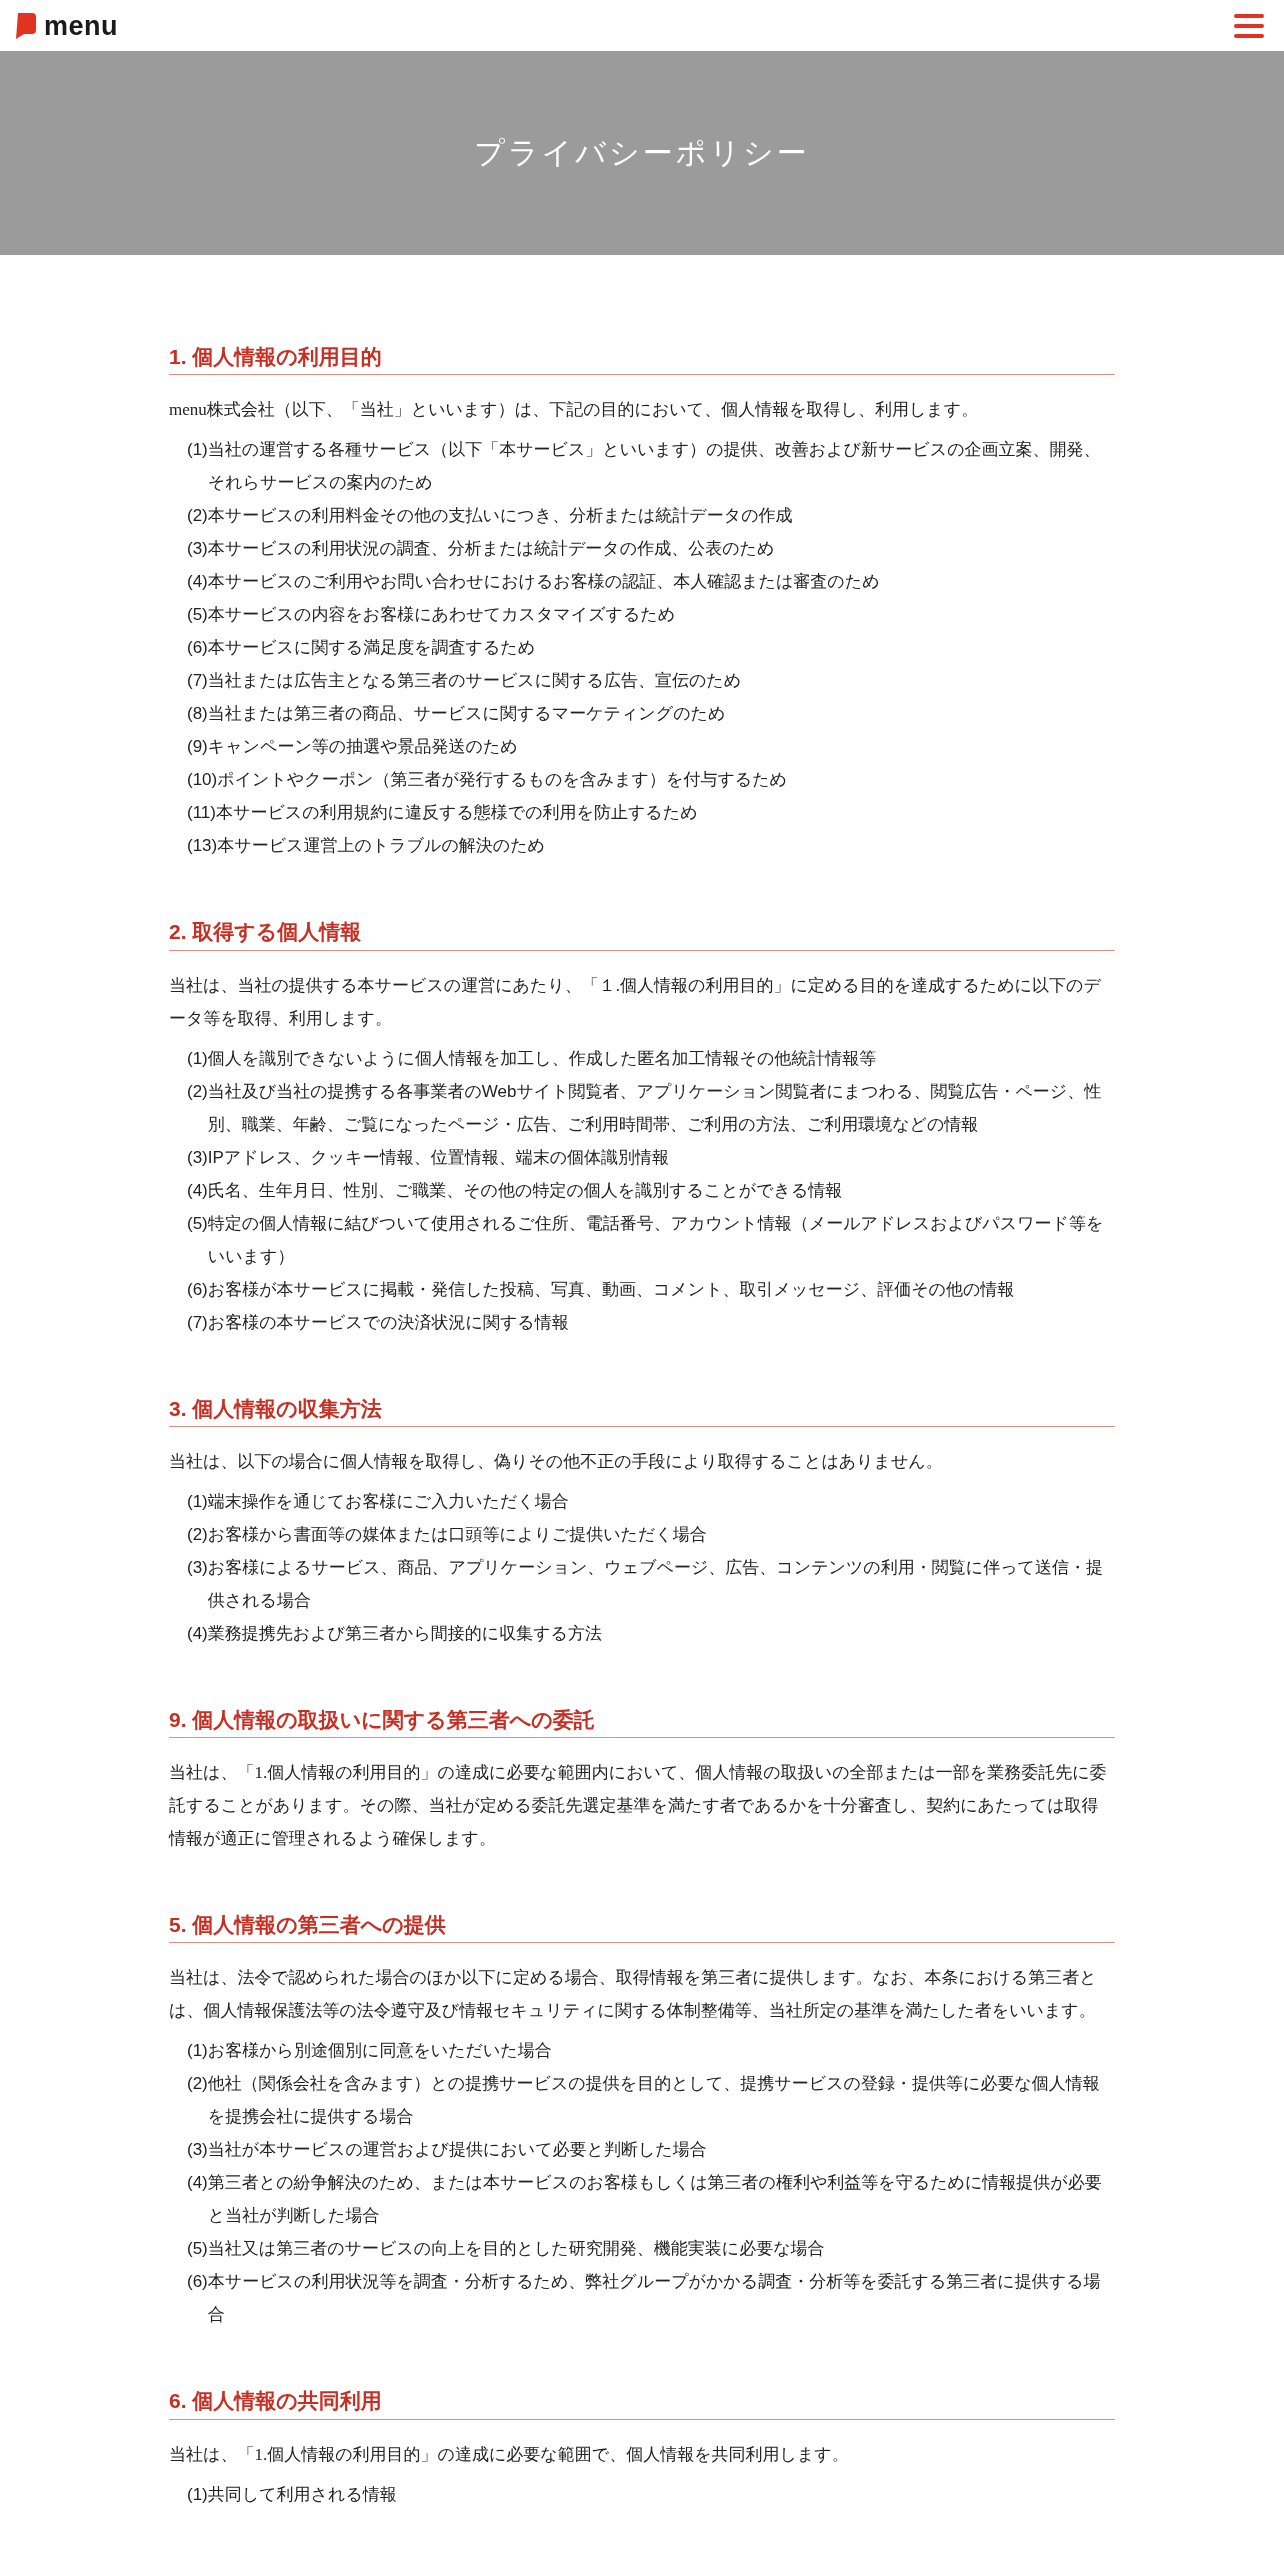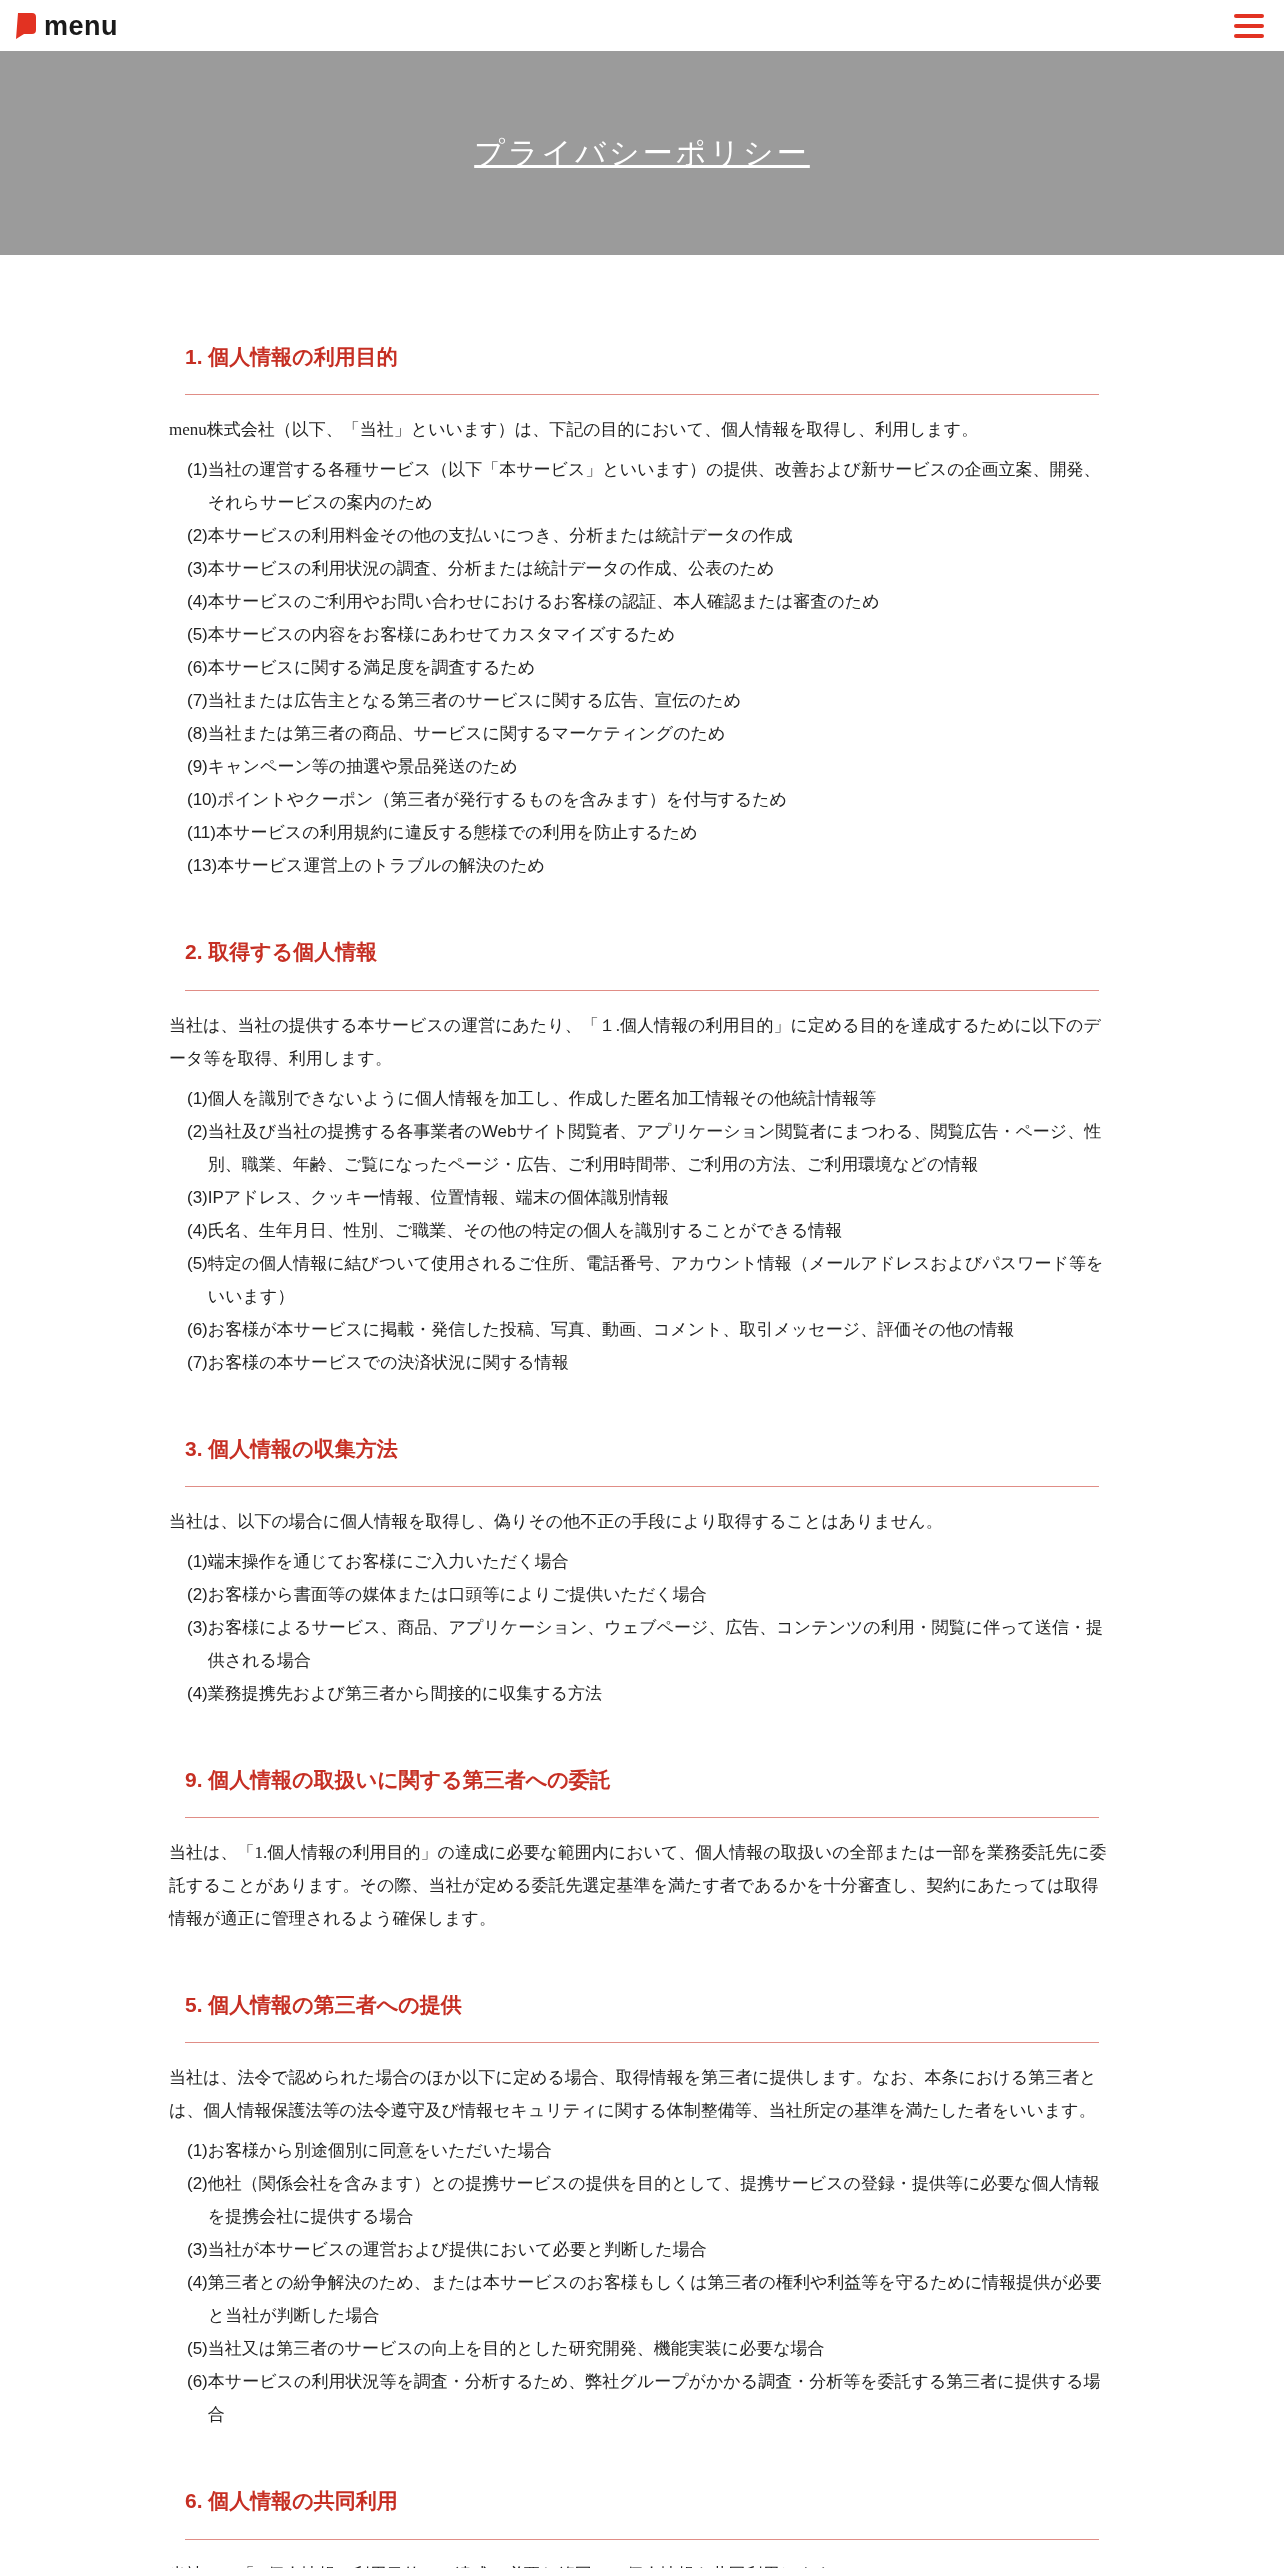--- a/index.html
+++ b/index.html
@@ -65,34 +65,33 @@
     display: flex;
     align-items: center;
     justify-content: center;
   }
   .hero h1 {
     margin: 0;
     color: #ffffff;
     font-size: 30px;
     font-weight: 500;
     letter-spacing: 3px;
-    text-decoration: underline;
   }
 
   
   main {
     width: 946px;
     margin: 0 auto;
   }
   section.sec { margin-top: 56px; }
   section.sec:first-child { margin-top: 88px; }
 
   section.sec h2 {
-    margin: 16px;
-    padding-bottom: 24px;
+    margin: 0;
+    padding-bottom: 4px;
     border-bottom: 1px solid rgba(198, 47, 35, 0.55);
     color: #c62f23;
     font-size: 21px;
     font-weight: bold;
     line-height: 1.3;
   }
   section.sec p {
     margin: 18px 0 0 0;
     font-size: 17px;
     line-height: 33px;

